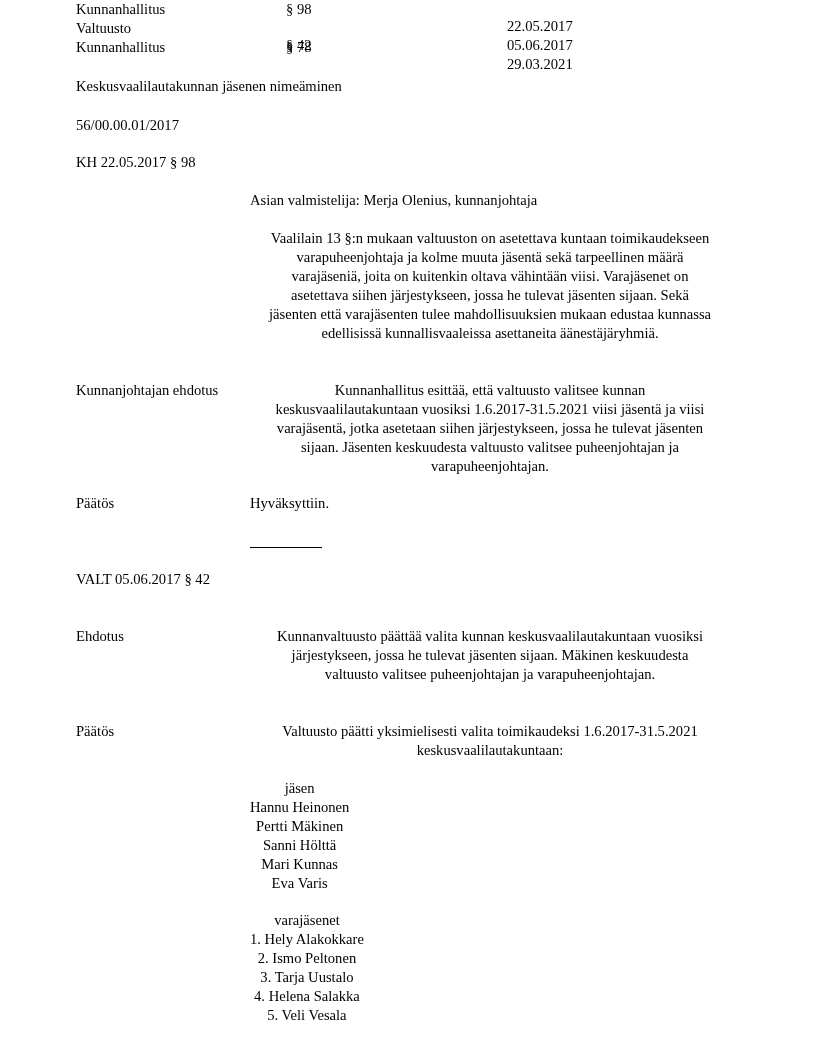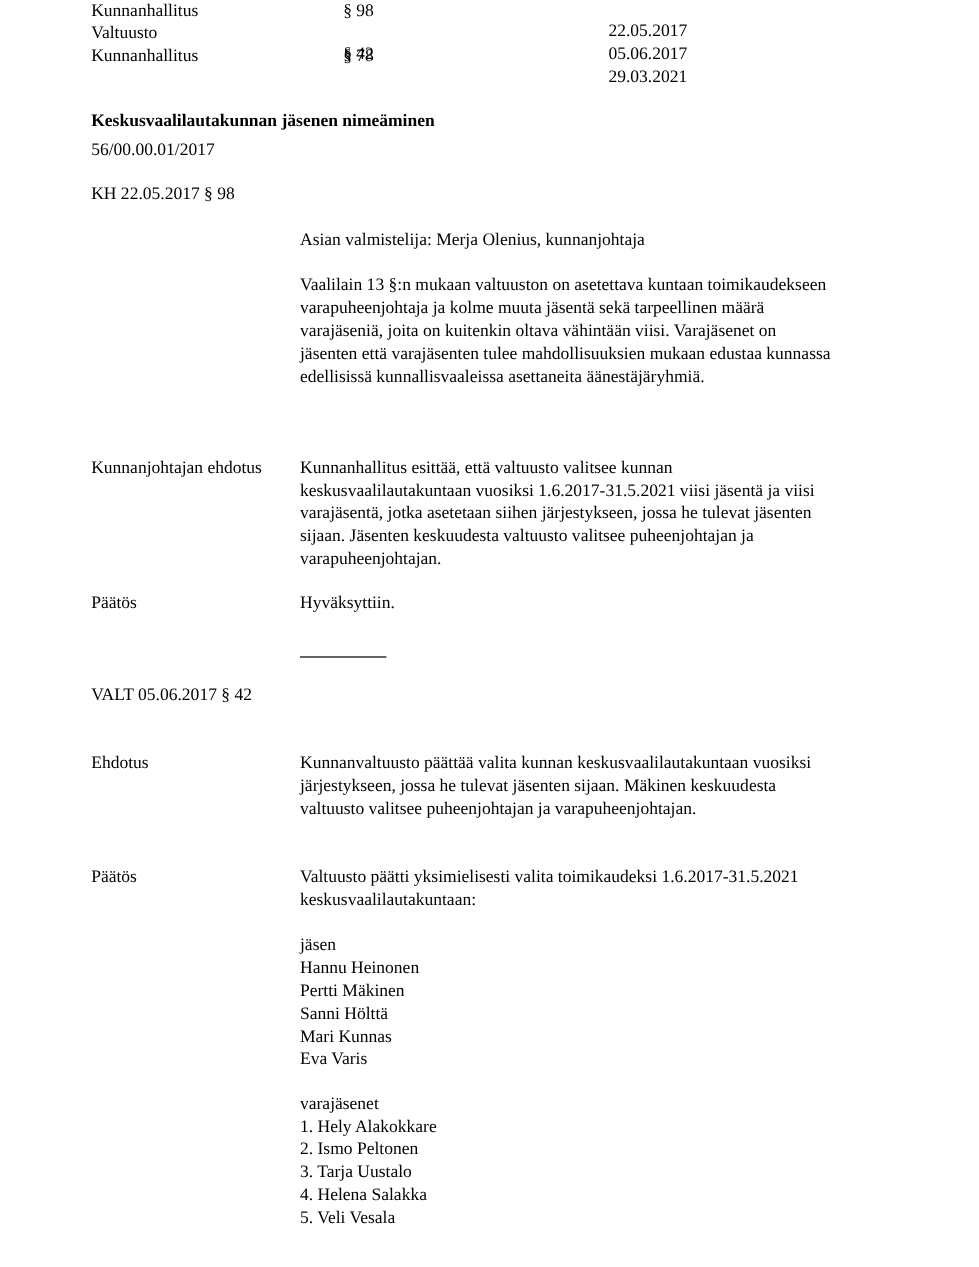--- a/index.html
+++ b/index.html
@@ -1,25 +1,25 @@
 <!DOCTYPE html>
 <html><head>
   <meta charset="utf-8">
   <style>
     html, body { margin: 0; padding: 0; background: #ffffff; }
     body {
       width: 816px; height: 1056px; position: relative; overflow: hidden;
       font-family: "Liberation Serif", serif; font-size: 14.6px; color: #000;
       line-height: 19px;
     }
-    .abs { position: absolute; }
+    .abs { position: absolute; text-align: center; }
     .col1 { left: 76px; }
     .col2 { left: 250px; }
     .col3 { left: 507px; margin-top: 17px; }
-    .bold { font-weight: bold; margin-top: 15px; }
+    .bold { font-weight: normal; }
     .para { width: 480px; }
     .rule { position: absolute; left: 250px; width: 72px; border-top: 1px solid #000; }
   </style>
 </head>
 <body>
 
 <div>
   <div>
     <span class="abs col1" style="top:0px">Kunnanhallitus</span>
     <span class="abs" style="left:286px;top:0px">§ 98</span>
@@ -40,20 +40,21 @@
 <div class="abs col1 bold" style="top:77px">Keskusvaalilautakunnan jäsenen nimeäminen</div>
 <div class="abs col1" style="top:116px">56/00.00.01/2017</div>
 <div class="abs col1" style="top:153px">KH 22.05.2017 § 98</div>
 
 <div class="abs col2" style="top:191px">Asian valmistelija: Merja Olenius, kunnanjohtaja</div>
 
 <div class="abs col2 para" style="top:229px">
   <div>Vaalilain 13 §:n mukaan valtuuston on asetettava kuntaan toimikaudekseen</div>
   <div>varapuheenjohtaja ja kolme muuta jäsentä sekä tarpeellinen määrä</div>
   <div>varajäseniä, joita on kuitenkin oltava vähintään viisi. Varajäsenet on</div>
+  <div>asetettava siihen järjestykseen, jossa he tulevat jäsenten sijaan. Sekä</div>
   <div>jäsenten että varajäsenten tulee mahdollisuuksien mukaan edustaa kunnassa</div>
   <div>edellisissä kunnallisvaaleissa asettaneita äänestäjäryhmiä.</div>
 </div>
 
 <div class="abs col1" style="top:381px">Kunnanjohtajan ehdotus</div>
 <div class="abs col2 para" style="top:381px">
   <div>Kunnanhallitus esittää, että valtuusto valitsee kunnan</div>
   <div>keskusvaalilautakuntaan vuosiksi 1.6.2017-31.5.2021 viisi jäsentä ja viisi</div>
   <div>varajäsentä, jotka asetetaan siihen järjestykseen, jossa he tulevat jäsenten</div>
   <div>sijaan. Jäsenten keskuudesta valtuusto valitsee puheenjohtajan ja</div>

